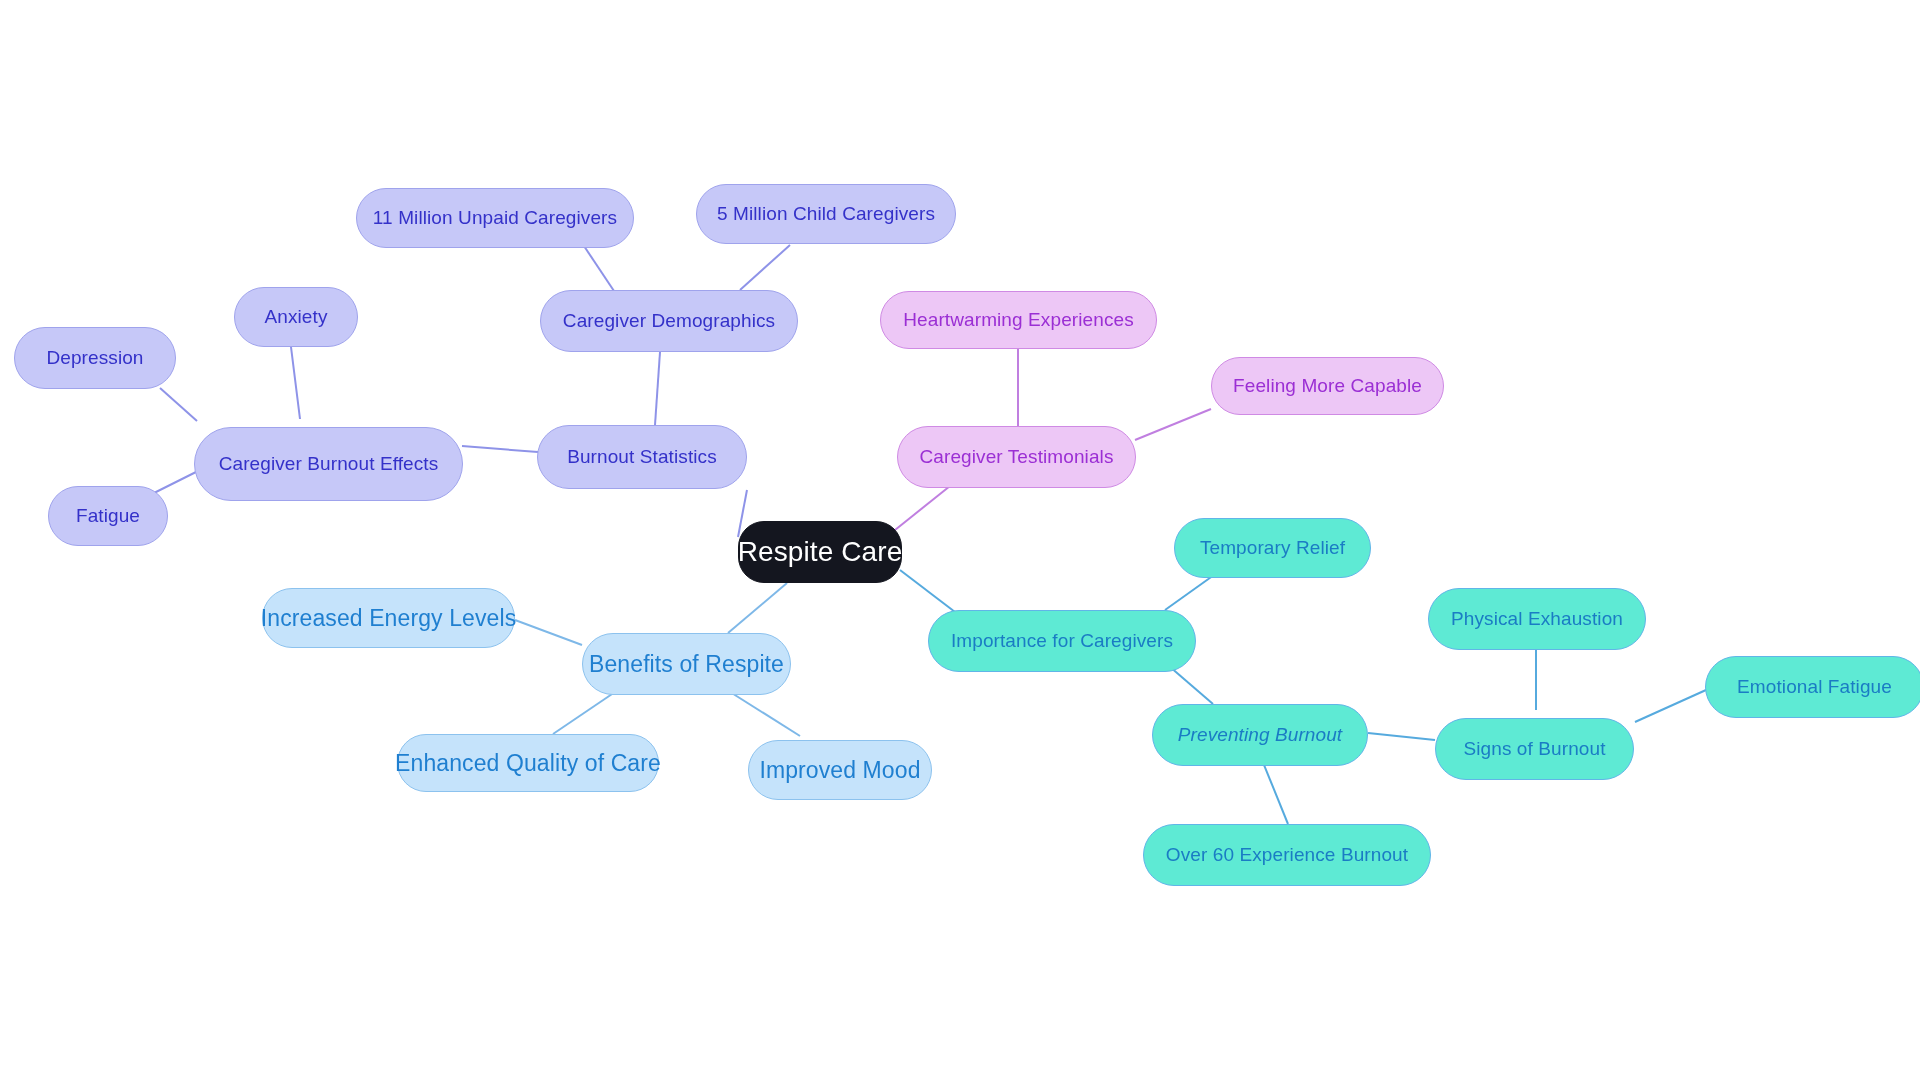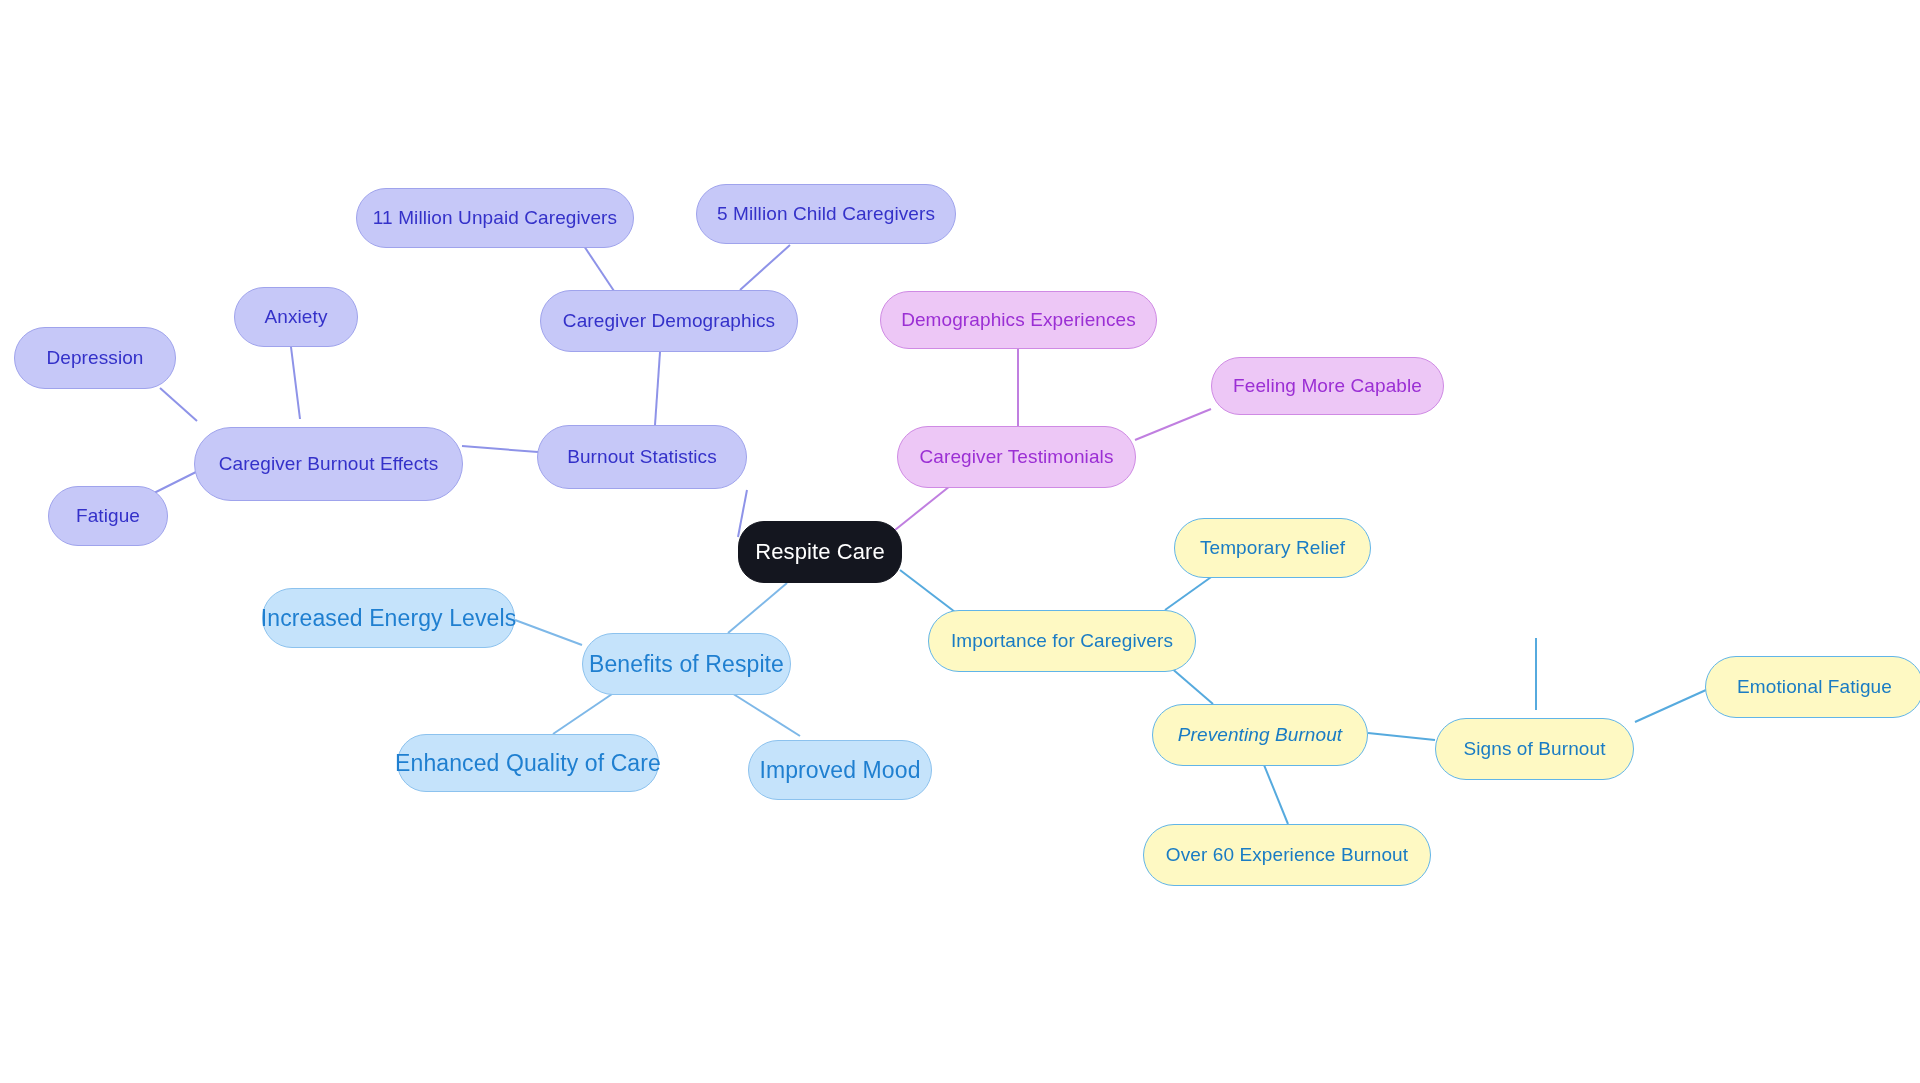--- a/index.html
+++ b/index.html
@@ -36,37 +36,37 @@
     border-style: solid;
     border-width: 1.6px;
     white-space: nowrap;
     letter-spacing: 0.1px;
     user-select: none;
   }
   .node-root {
     background: #14161f;
     border-color: #14161f;
     color: #ffffff;
-    font-size: 22px;
+    font-size: 28px;
     border-radius: 26px;
   }
   .node-purple {
     background: #c6c8f8;
     border-color: #9fa3ec;
     color: #3431c9;
     font-size: 19px;
   }
   .node-pink {
     background: #edc7f6;
     border-color: #cf8ae4;
     color: #9b2fd4;
     font-size: 19px;
   }
   .node-blue {
-    background: #fef9c3;
+    background: #5eead4;
     border-color: #61b5e8;
     color: #1a7cc4;
     font-size: 19px;
   }
   .node-blue-light {
     background: #c5e3fb;
     border-color: #8cc2ee;
     color: #1f7fd0;
     font-size: 23px;
   }
@@ -147,21 +147,21 @@
 
   <div class="node node-purple" style="left:48px; top:486px; width:120px; height:60px;">
     <span>Fatigue</span>
   </div>
 
   <div class="node node-pink" style="left:897px; top:426px; width:239px; height:62px;">
     <span>Caregiver Testimonials</span>
   </div>
 
   <div class="node node-pink" style="left:880px; top:291px; width:277px; height:58px;">
-    <span>Demographics Experiences</span>
+    <span>Heartwarming Experiences</span>
   </div>
 
   <div class="node node-pink" style="left:1211px; top:357px; width:233px; height:58px;">
     <span>Feeling More Capable</span>
   </div>
 
   <div class="node node-blue-light" style="left:582px; top:633px; width:209px; height:62px;">
     <span>Benefits of Respite</span>
   </div>
 
@@ -190,18 +190,21 @@
   </div>
 
   <div class="node node-blue" style="left:1143px; top:824px; width:288px; height:62px;">
     <span>Over 60 Experience Burnout</span>
   </div>
 
   <div class="node node-blue" style="left:1435px; top:718px; width:199px; height:62px;align-items:center;">
     <span>Signs of Burnout</span>
   </div>
 
+  <div class="node node-blue" style="left:1428px; top:588px; width:218px; height:62px;">
+    <span>Physical Exhaustion</span>
+  </div>
 
   <div class="node node-blue" style="left:1705px; top:656px; width:219px; height:62px;">
     <span>Emotional Fatigue</span>
   </div>
 
 </div>
 
 </body></html>

